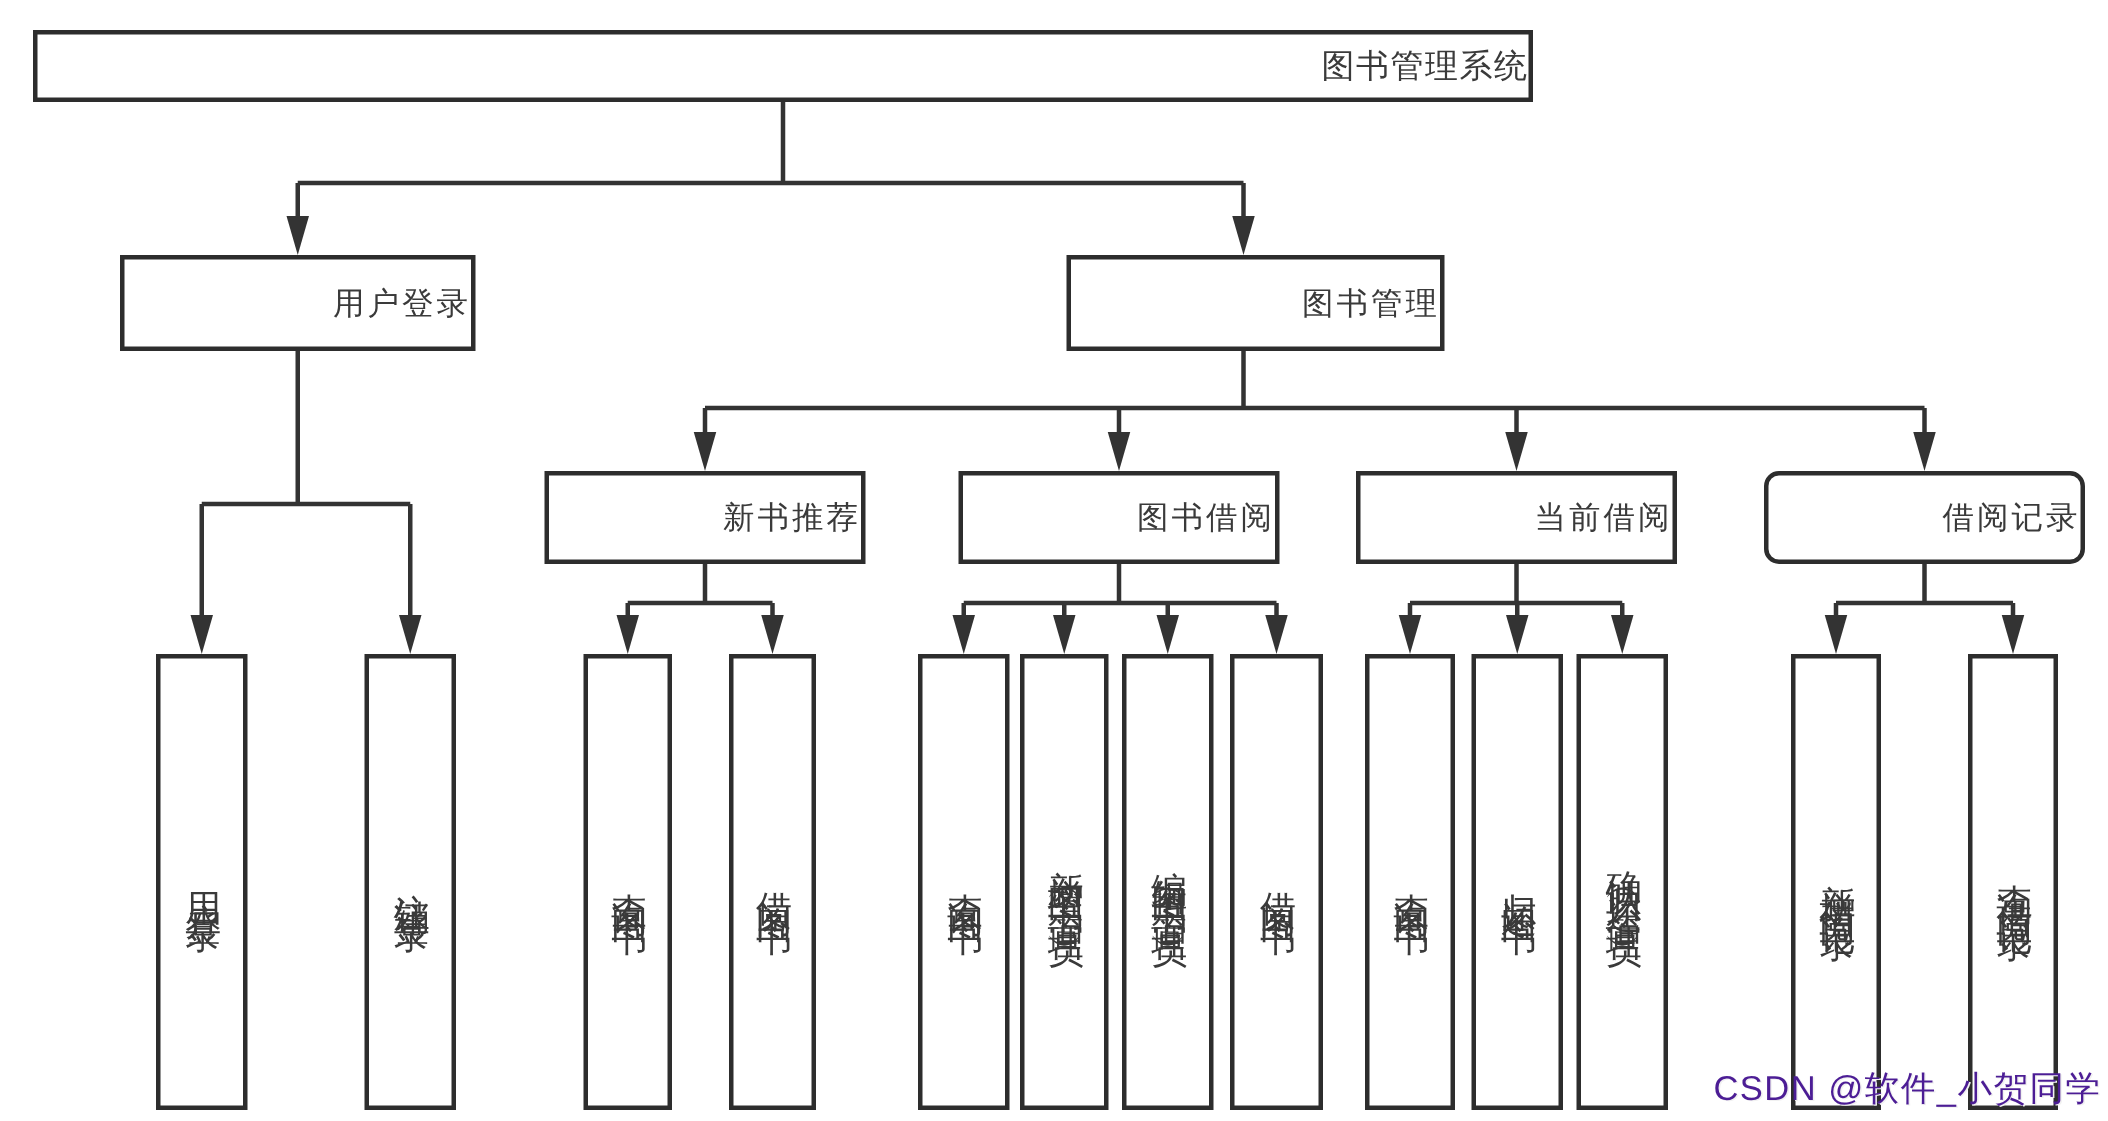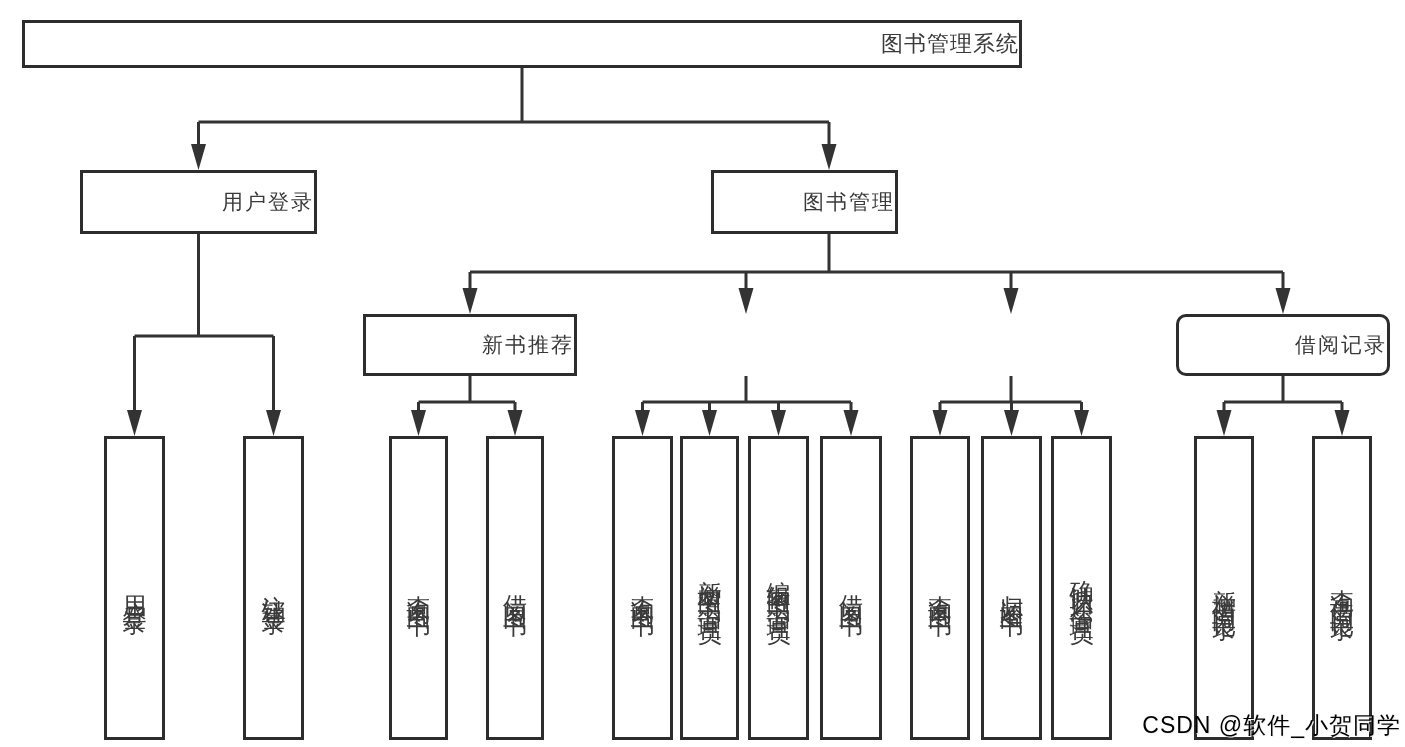--- a/index.html
+++ b/index.html
@@ -36,21 +36,21 @@
     letter-spacing: 6px;
     line-height: 1;
     white-space: nowrap;
   }
   .watermark {
     position: absolute;
     right: 4px;
     bottom: 6px;
     font-size: 23px;
     letter-spacing: 1px;
-    color: #000000;
+    color: #4c1d95;
     text-shadow: 1px 1px 0 #f1f1f1;
     pointer-events: none;
   }
 </style>
 </head>
 <body>
 
 <div class="canvas">
 
   <svg class="connectors" viewBox="0 0 1405 747" xmlns="http://www.w3.org/2000/svg">
@@ -103,26 +103,32 @@
     </g>
   </svg>
 
   <div class="node hbox rootbox" style="left:22px; top:20px; width:1000px; height:48px;">
     <span>图书管理系统</span>
   </div>
 
   <div class="node hbox" style="left:80px; top:170px; width:237px; height:64px;">
     <span>用户登录</span>
   </div>
-  <div class="node hbox" style="left:711px; top:170px; width:187px; height:64px;">
+  <div class="node hbox" style="left:711px; top:170px; width:252px; height:64px;">
     <span>图书管理</span>
   </div>
 
   <div class="node hbox" style="left:363px; top:314px; width:214px; height:62px;padding-left:33px;">
     <span>新书推荐</span>
+  </div>
+  <div class="node hbox" style="left:639px; top:314px; width:214px; height:62px;">
+    <span>图书借阅</span>
+  </div>
+  <div class="node hbox" style="left:904px; top:314px; width:214px; height:62px;">
+    <span>当前借阅</span>
   </div>
   <div class="node hbox" style="left:1176px; top:314px; width:214px; height:62px;border-radius:10px;">
     <span>借阅记录</span>
   </div>
 
   <div class="node vbox" style="left:104px; top:436px; width:61px; height:304px;">
     <span>用户登录</span>
   </div>
   <div class="node vbox" style="left:243px; top:436px; width:61px; height:304px;">
     <span>注销登录</span>

